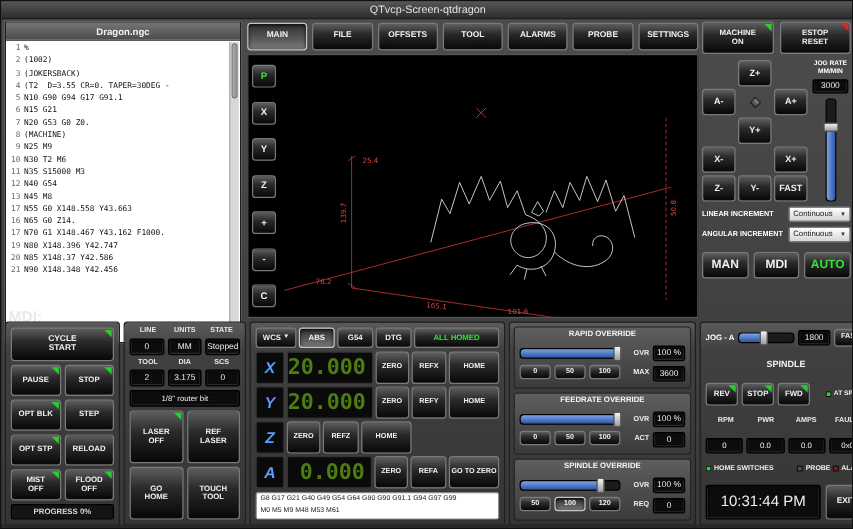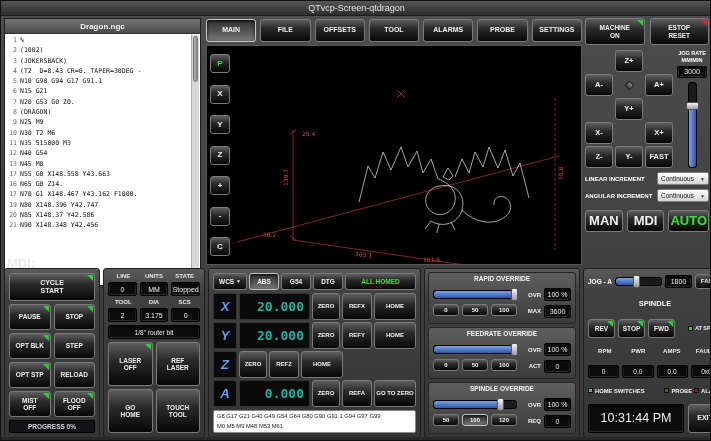--- a/index.html
+++ b/index.html
@@ -52,21 +52,21 @@
   .jog-btn{font-size:7.5px;}
   .jog-diamond{align-self:center;justify-self:center;width:7px;height:7px;background:linear-gradient(#888,#444);transform:rotate(45deg);border:1px solid #222;}
   .jog-right{width:34px;margin-left:2px;display:flex;flex-direction:column;align-items:center;}
   .jog-rate-label{color:#fff;font-size:5.5px;font-weight:bold;text-align:center;line-height:1.25;}
   .jog-rate-value{width:30px;height:12px;font-size:7px;margin-top:2px;}
   .jog-vslider{flex:1;margin-top:4px;}
   .inc-row{display:flex;align-items:center;justify-content:space-between;margin-top:4px;flex:none;}
   .inc-label{color:#fff;font-size:6px;font-weight:bold;}
   .inc-row .combo{width:52px;height:13px;}
   .modes-row{display:flex;gap:4px;height:22px;margin-top:8px;flex:none;}
-  .modes-row .btn{flex:1;font-size:13px;}
+  .modes-row .btn{flex:1;font-size:10px;}
   
   .panel{position:absolute;top:267px;height:170px;background:linear-gradient(180deg,#5a5a5a,#404040 14%,#353535);border:1px solid #1f1f1f;border-radius:3px;padding:4px;}
   .p-program{left:3px;width:96px;display:flex;flex-direction:column;gap:3px;}
   .cycle-btn{height:28px;flex:none;font-size:7px;}
   .prog-row{display:flex;gap:3px;flex:1;}
   .prog-row .btn{flex:1;font-size:6.5px;}
   .progress{position:relative;height:13px;flex:none;background:#141418;border:1px solid #000;border-radius:2px;color:#d8d8d8;font-size:6.5px;font-weight:bold;display:flex;align-items:center;justify-content:center;overflow:hidden;}
   .progress .pfill{position:absolute;left:0;top:0;bottom:0;background:#2d55a8;}
   .p-status{left:102px;width:102px;display:flex;flex-direction:column;gap:3px;}
   .s-head{display:flex;flex:none;}
@@ -77,21 +77,21 @@
   .s-btn-row{display:flex;gap:3px;flex:1;}
   .s-btn-row .btn{flex:1;font-size:6.5px;}
   
   .p-dro{left:207px;width:213px;display:flex;flex-direction:column;gap:3px;}
   .dro-top{display:flex;gap:2px;height:17px;flex:none;}
   .dro-top .btn{font-size:6.5px;}
   .w-wcs{width:34px;}.w-abs{width:30px;}.w-g54{width:30px;}.w-dtg{width:30px;}.w-homed{flex:1;}
   .dro-rows{flex:1;display:flex;flex-direction:column;gap:2px;}
   .dro-row{flex:1;display:flex;gap:2px;}
   .axis-letter{width:24px;background:#0a0a0a;border:1px solid #333;border-radius:2px;color:#5b9dff;font-size:13px;font-weight:bold;font-style:italic;display:flex;align-items:center;justify-content:center;}
-  .axis-value{flex:1;background:#0a0a0a;border:1px solid #333;border-radius:2px;color:#14b8a6;font-family:"DejaVu Sans Mono",monospace;font-size:13px;font-weight:bold;display:flex;align-items:center;justify-content:flex-end;padding-right:5px;}
+  .axis-value{flex:1;background:#0a0a0a;border:1px solid #333;border-radius:2px;color:#4d7c0f;font-family:"DejaVu Sans Mono",monospace;font-size:18px;font-weight:bold;display:flex;align-items:center;justify-content:flex-end;padding-right:5px;}
   .dro-row .btn{font-size:6px;}
   .w-zero{width:28px;}.w-ref{width:30px;}.w-home{width:42px;}
   .gm-box{height:23px;flex:none;background:#fff;border:1px solid #888;border-radius:2px;color:#1c1c1c;font-size:5.8px;display:flex;flex-direction:column;justify-content:center;padding:0 3px;line-height:1.6;}
   
   .p-ovr{left:423px;width:156px;display:flex;flex-direction:column;gap:3px;padding:3px;}
   .ovr-group{flex:1;background:linear-gradient(180deg,#5e5e5e,#3b3b3b);border:1px solid #252525;border-radius:3px;padding:2px 4px;display:flex;flex-direction:column;}
   .ovr-title{text-align:center;color:#f4f4f4;font-size:6.5px;font-weight:bold;height:10px;flex:none;}
   .ovr-content{flex:1;display:flex;gap:5px;}
   .ovr-left{flex:1;display:flex;flex-direction:column;justify-content:space-evenly;}
   .ovr-btns{display:flex;gap:3px;justify-content:center;}
@@ -138,37 +138,37 @@
 
         <div class="gcode-line">
           <span class="ln">2</span><span class="lt">(1002)</span>
         </div>
 
         <div class="gcode-line">
           <span class="ln">3</span><span class="lt">(JOKERSBACK)</span>
         </div>
 
         <div class="gcode-line">
-          <span class="ln">4</span><span class="lt">(T2  D=8.43 CR=0. TAPER=30DEG -</span>
+          <span class="ln">4</span><span class="lt">(T2  D=3.55 CR=0. TAPER=30DEG -</span>
         </div>
 
         <div class="gcode-line">
           <span class="ln">5</span><span class="lt">N10 G90 G94 G17 G91.1</span>
         </div>
 
         <div class="gcode-line">
           <span class="ln">6</span><span class="lt">N15 G21</span>
         </div>
 
         <div class="gcode-line">
           <span class="ln">7</span><span class="lt">N20 G53 G0 Z0.</span>
         </div>
 
         <div class="gcode-line">
-          <span class="ln">8</span><span class="lt">(DRAGON)</span>
+          <span class="ln">8</span><span class="lt">(MACHINE)</span>
         </div>
 
         <div class="gcode-line">
           <span class="ln">9</span><span class="lt">N25 M9</span>
         </div>
 
         <div class="gcode-line">
           <span class="ln">10</span><span class="lt">N30 T2 M6</span>
         </div>
 

